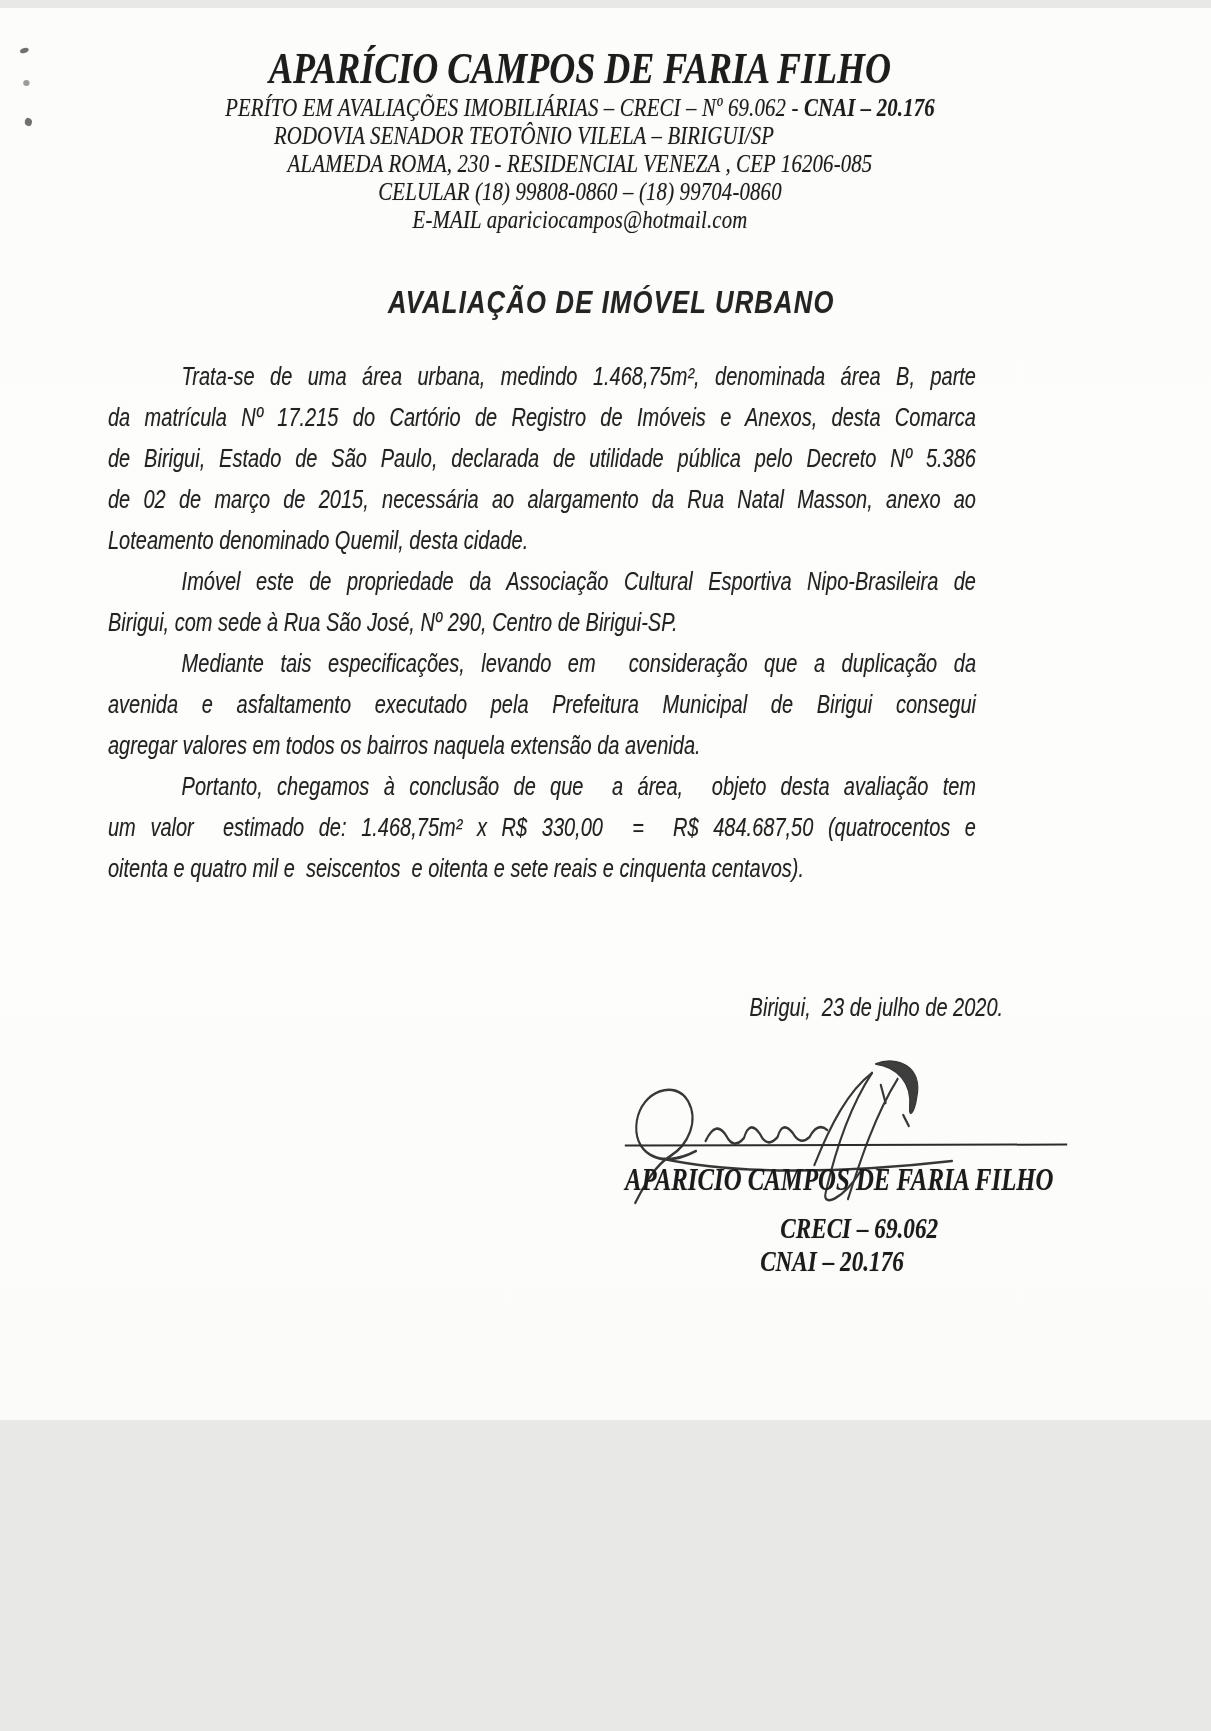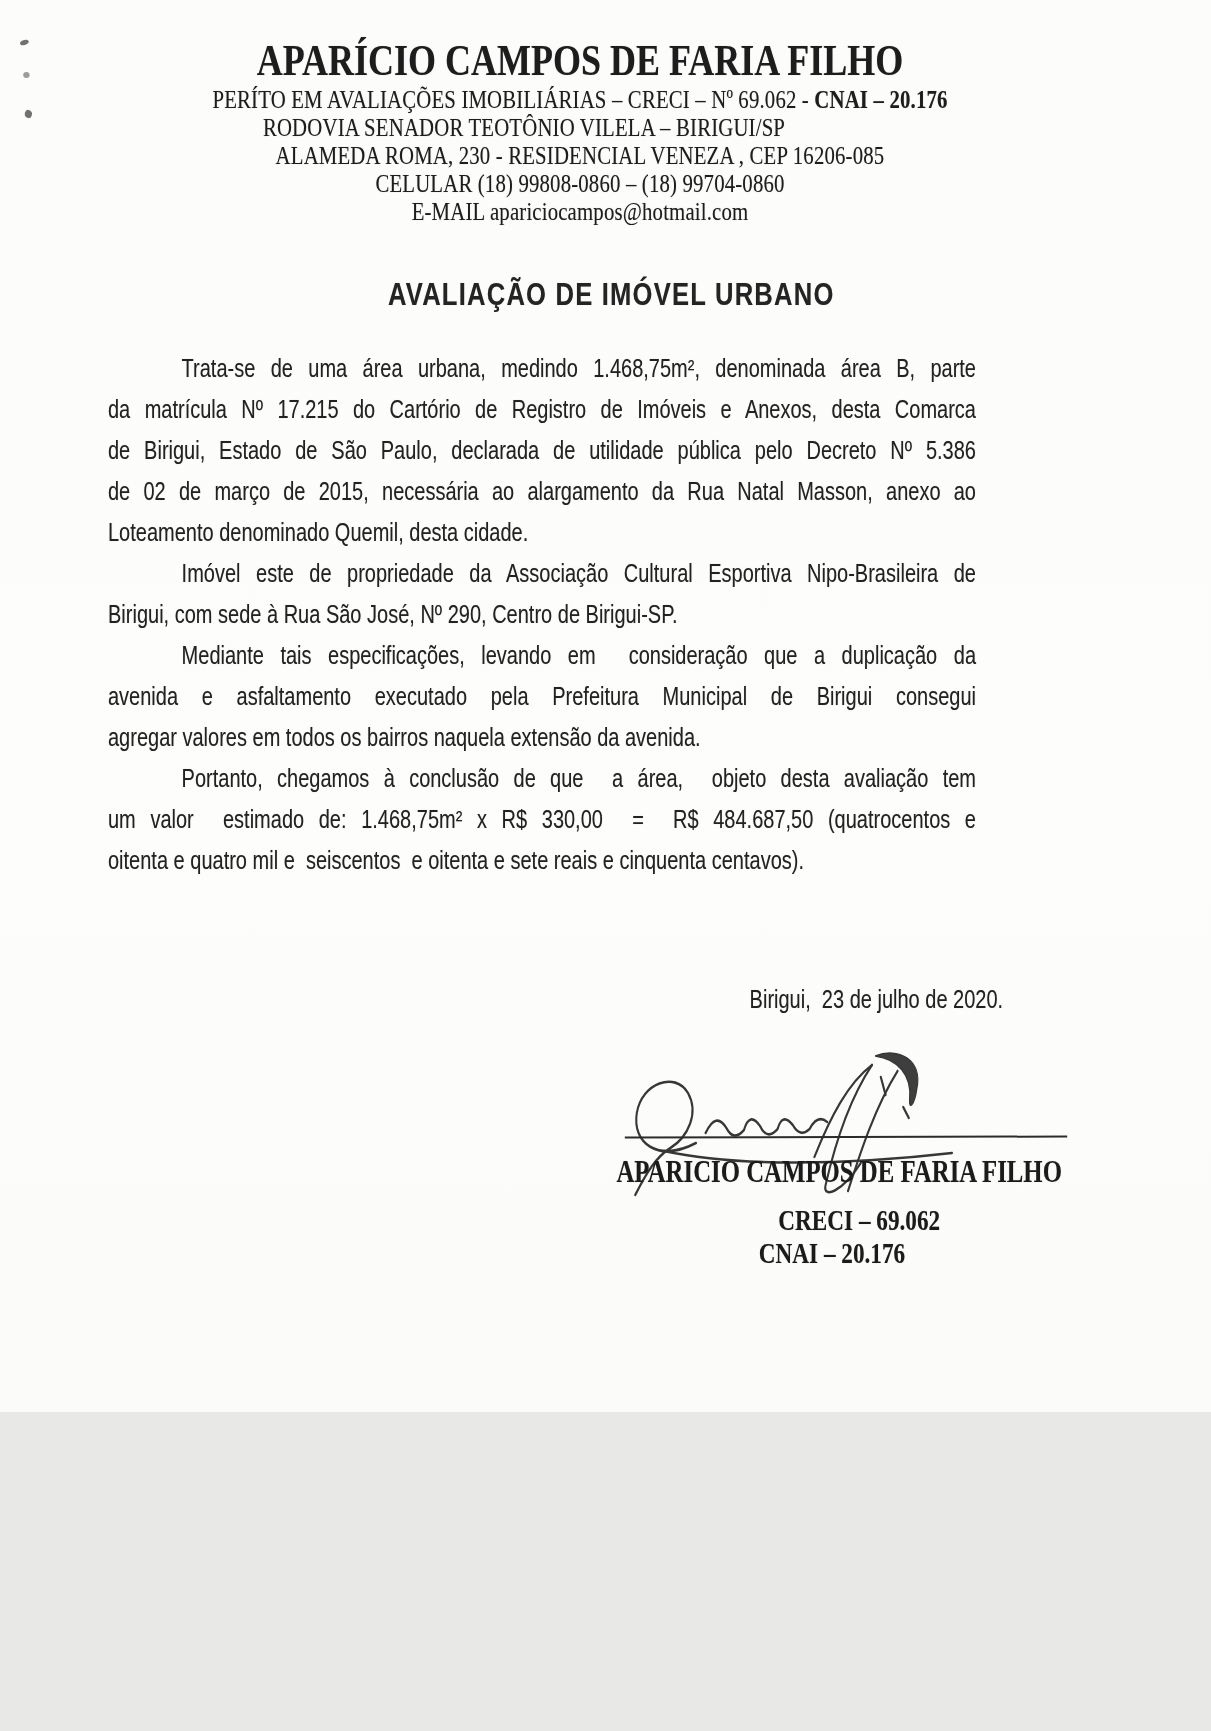--- a/index.html
+++ b/index.html
@@ -1,19 +1,19 @@
 <!DOCTYPE html>
 <html><head>
 <meta charset="utf-8">
 <style>
   html,body{margin:0;padding:0;background:#e8e8e6;}
   #page{
-    position:relative;width:1211px;height:1412px;margin:0 auto;
+    position:relative;width:1211px;height:1412px;margin:8px auto;
     background:linear-gradient(180deg,#fcfcfb 0%,#fdfdfc 60%,#fbfbfa 100%);
-    overflow:hidden;color:#212121;
+    overflow:hidden;color:#212121;font-style:italic;
   }
   
   #scan{
     position:absolute;left:0;top:0;width:1514px;height:1731px;
     transform:scaleX(0.8);transform-origin:0 0;
   }
   .abs{position:absolute;}
   .serif{font-family:"Liberation Serif",serif;}
   .sans{font-family:"Liberation Sans",sans-serif;}
 

